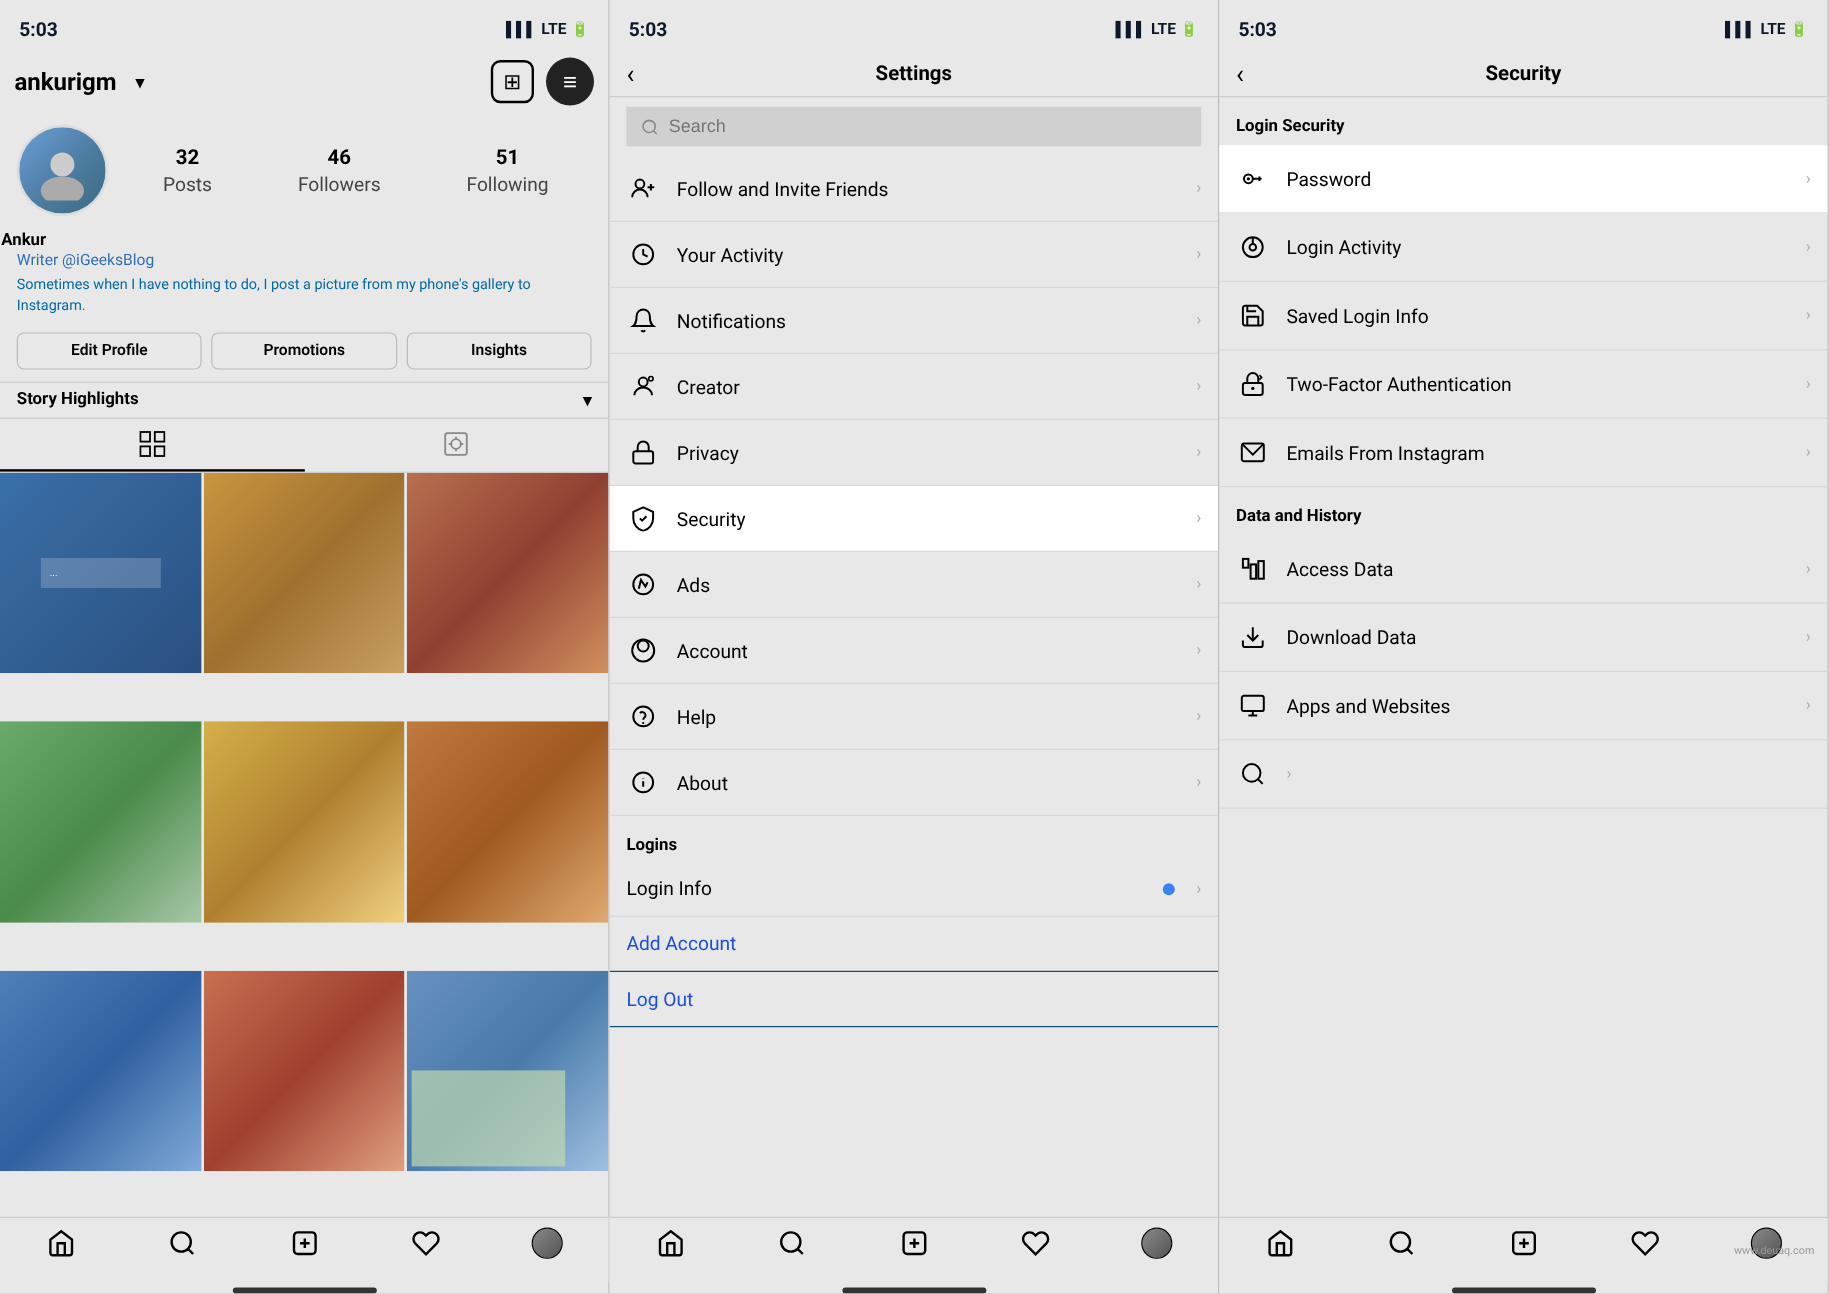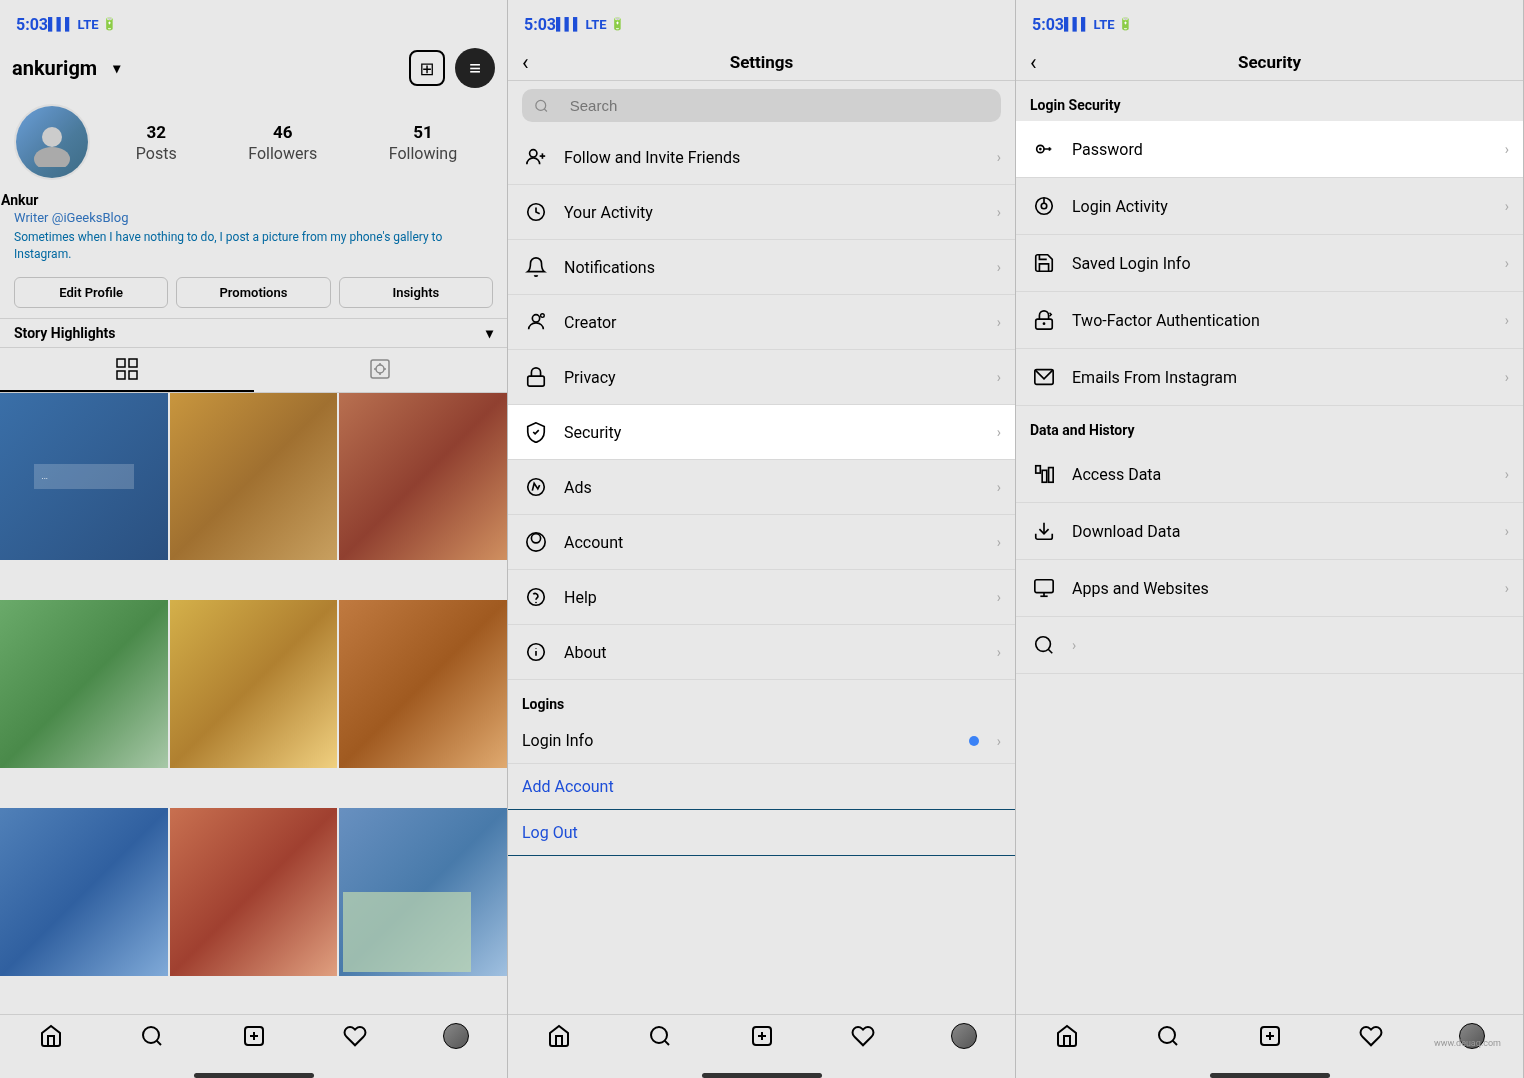--- a/index.html
+++ b/index.html
@@ -18,26 +18,26 @@
       background: #e8e8e8;
       display: flex;
       flex-direction: column;
       position: relative;
       border-right: 1px solid #bbb;
     }
 
     
     .status-bar {
       display: flex;
-      justify-content: flex-start;
+      justify-content: space-between;
       align-items: center;
       padding: 8px 16px 4px;
       font-size: 15px;
       font-weight: 600;
-      color: #1d4ed8;
+      color: #0f172a;
       height: 44px;
     }
     .status-time { font-size: 16px; font-weight: 700; }
     .status-icons { display: flex; align-items: center; gap: 4px; font-size: 12px; }
 
     
     .profile-header {
       display: flex;
       align-items: center;
       justify-content: space-between;
@@ -227,25 +227,25 @@
     .nav-back {
       position: absolute;
       left: 14px;
       font-size: 22px;
       color: #000;
       cursor: pointer;
     }
     .search-bar {
       margin: 8px 14px;
       background: #d0d0d0;
-      border-radius: 10px;
+      border-radius: 0;
       padding: 8px 12px;
       display: flex;
       align-items: center;
-      gap: 21px;
+      gap: 8px;
     }
     .search-bar input {
       background: transparent;
       border: none;
       outline: none;
       font-size: 15px;
       color: #666;
       width: 100%;
     }
     .settings-list {
@@ -331,21 +331,21 @@
     }
     .security-item-chevron {
       font-size: 14px;
       color: #aaa;
     }
 
     
     .watermark {
       position: absolute;
       bottom: 30px;
-      right: 22px;
+      right: 11px;
       font-size: 9px;
       color: #999;
       margin-top: 48px;
     }
   </style>
 </head>
 <body>
 
 <div class="phone-panel">
 

